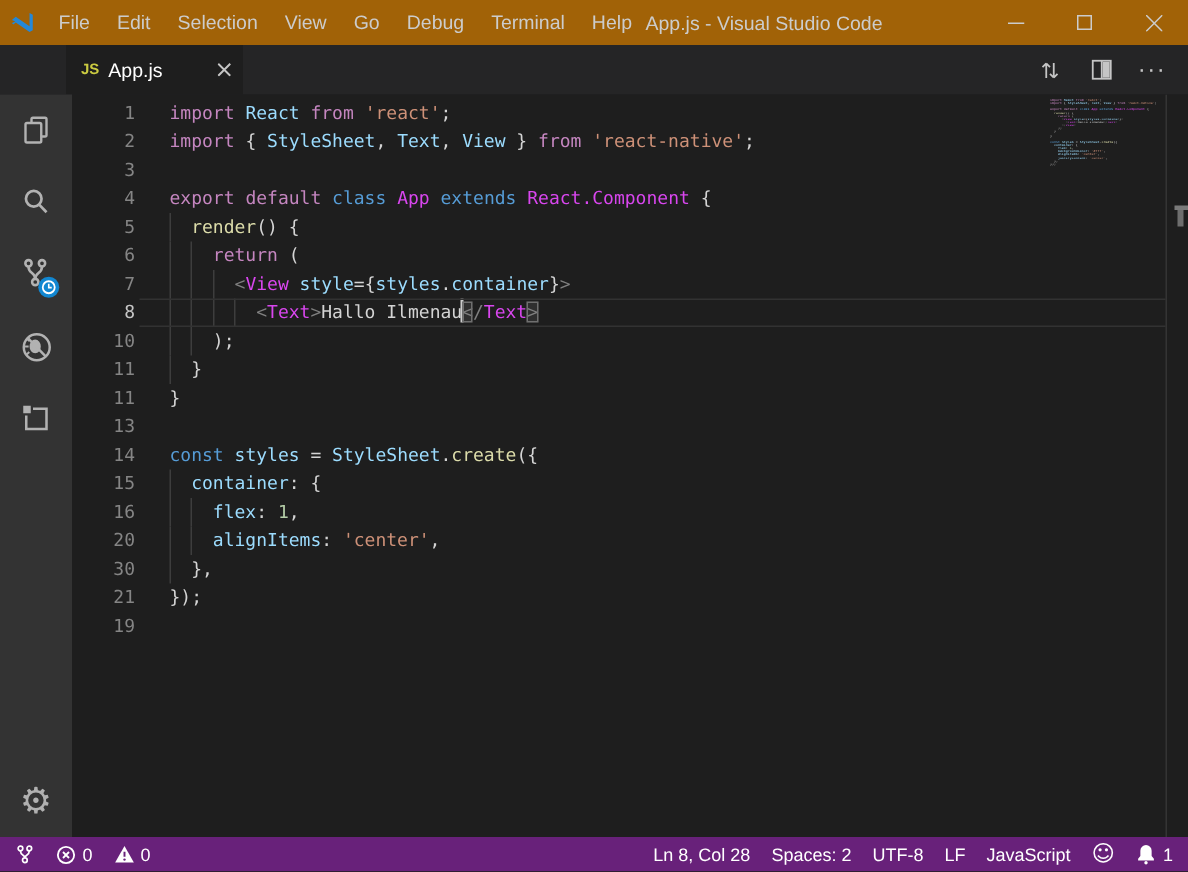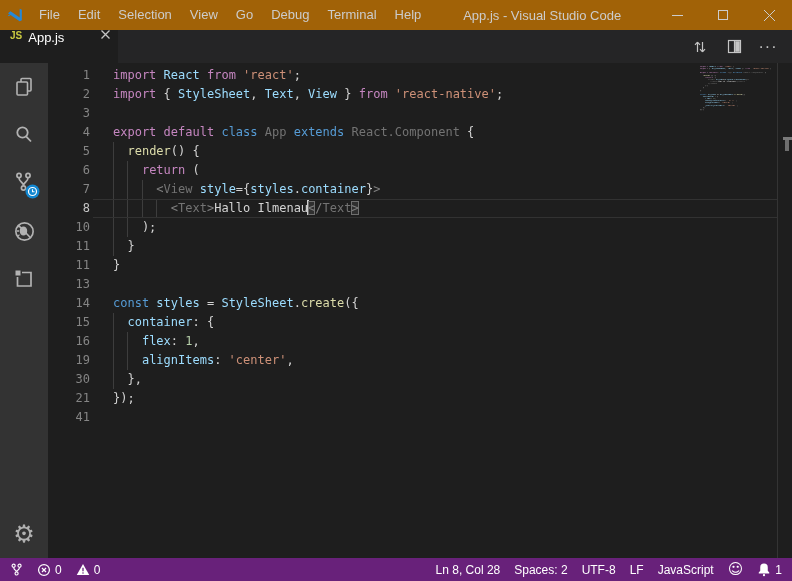--- a/index.html
+++ b/index.html
@@ -4,27 +4,27 @@
 <style>
   * { margin:0; padding:0; box-sizing:border-box; }
   html,body { width:792px; height:581px; overflow:hidden; background:#1e1e1e;
     font-family:"Liberation Sans","DejaVu Sans",sans-serif; }
 
   
   .titlebar { height:30px; background:#a16207; display:flex; align-items:center; color:#cccccc; font-size:13px; }
   .logo { width:30px; display:flex; justify-content:center; align-items:center; }
   .menus { display:flex; }
   .menu-item { padding:0 9px; line-height:30px; cursor:default; }
-  .win-title { flex:1; text-align:center; color:#cccccc; white-space:nowrap; overflow:hidden; }
+  .win-title { flex:1; text-align:left; color:#cccccc; white-space:nowrap; overflow:hidden; }
   .win-controls { display:flex; }
   .win-btn { width:46px; height:30px; display:flex; align-items:center; justify-content:center; color:#cccccc; font-size:13px; }
 
   
   .tabbar { height:33px; background:#252526; display:flex; align-items:stretch; }
-  .tab { width:118px; background:#1e1e1e; display:flex; padding:0 8px 0 10px; color:#ffffff; font-size:13px; gap:6px; }
+  .tab { width:118px; background:#1e1e1e; display:flex; align-items:center; padding:0 8px 0 10px; color:#ffffff; font-size:13px; gap:6px;margin-left:44px; }
   .js-badge { color:#cbcb41; font-weight:bold; font-size:10px; letter-spacing:0; }
   .tab-close { margin-left:auto; color:#c5c5c5; font-size:13px; line-height:13px; }
   .tab-actions { margin-left:auto; display:flex; align-items:center; gap:10px; padding-right:12px; }
   .tab-action { width:24px; height:24px; display:flex; align-items:center; justify-content:center; color:#c5c5c5; }
   .more-dots { font-size:16px; letter-spacing:1px; color:#c5c5c5; }
 
   
   .main { display:flex; height:495px; }
   .activitybar { width:48px; background:#333333; display:flex; flex-direction:column; }
   .ab-item { height:48px; display:flex; align-items:center; justify-content:center; position:relative; }
@@ -37,21 +37,21 @@
   .row { position:relative; height:19px; line-height:19px; white-space:pre; }
   .ln { display:inline-block; width:42px; text-align:right; color:#858585; vertical-align:top; }
   .row.active .ln { color:#c6c6c6; }
   .row.active::after { content:''; position:absolute; left:45px; right:15px; top:0; bottom:0;
     border-top:1px solid #323232; border-bottom:1px solid #323232; pointer-events:none; }
   .code { margin-left:23px; white-space:pre; }
   .guide { position:absolute; top:0; bottom:0; border-left:1px solid #3d3d3d; }
   .tk-kw  { color:#569cd6; }
   .tk-kw2 { color:#c586c0; }
   .tk-id  { color:#9cdcfe; }
-  .tk-ty  { color:#737373; }
+  .tk-ty  { color:#d946ef; }
   .tk-fn  { color:#dcdcaa; }
   .tk-st  { color:#ce9178; }
   .tk-nu  { color:#b5cea8; }
   .tk-pl  { color:#d4d4d4; }
   .tk-tg  { color:#808080; }
   .tk-tx  { color:#d4d4d4; }
   .m { outline:1px solid #6f6f6f; outline-offset:-1px; background:rgba(110,110,110,0.22); }
   .cursor { display:inline-block; width:1.5px; height:16px; background:#cccccc; vertical-align:-3px; margin:0 -0.75px; }
 
   .minimap { position:absolute; top:3px; right:15px; width:77px;
@@ -194,24 +194,24 @@
         <div class="row"><span class="ln">6</span><i class="guide" style="left: 65px;"></i><i class="guide" style="left: 79.44px;"></i><span class="code"><span class="tk-pl">    </span><span class="tk-kw2">return</span><span class="tk-pl"> (</span></span></div>
         <div class="row"><span class="ln">7</span><i class="guide" style="left: 65px;"></i><i class="guide" style="left: 79.44px;"></i><i class="guide" style="left: 93.88px;"></i><span class="code"><span class="tk-pl">      </span><span class="tk-tg">&lt;</span><span class="tk-ty">View</span><span class="tk-pl"> </span><span class="tk-id">style</span><span class="tk-pl">={</span><span class="tk-id">styles</span><span class="tk-pl">.</span><span class="tk-id">container</span><span class="tk-pl">}</span><span class="tk-tg">&gt;</span></span></div>
         <div class="row active"><span class="ln">8</span><i class="guide" style="left: 65px;"></i><i class="guide" style="left: 79.44px;"></i><i class="guide" style="left: 93.88px;"></i><i class="guide" style="left: 108.32px;"></i><span class="code"><span class="tk-pl">        </span><span class="tk-tg">&lt;</span><span class="tk-ty">Text</span><span class="tk-tg">&gt;</span><span class="tk-tx">Hallo Ilmenau</span><span class="cursor"></span><span class="tk-tg m">&lt;</span><span class="tk-tg">/</span><span class="tk-ty">Text</span><span class="tk-tg m">&gt;</span></span></div>
         <div class="row"><span class="ln">10</span><i class="guide" style="left: 65px;"></i><i class="guide" style="left: 79.44px;"></i><span class="code"><span class="tk-pl">    );</span></span></div>
         <div class="row"><span class="ln">11</span><i class="guide" style="left: 65px;"></i><span class="code"><span class="tk-pl">  }</span></span></div>
         <div class="row"><span class="ln">11</span><span class="code"><span class="tk-pl">}</span></span></div>
         <div class="row"><span class="ln">13</span><span class="code"></span></div>
         <div class="row"><span class="ln">14</span><span class="code"><span class="tk-kw">const</span><span class="tk-pl"> </span><span class="tk-id">styles</span><span class="tk-pl"> = </span><span class="tk-id">StyleSheet</span><span class="tk-pl">.</span><span class="tk-fn">create</span><span class="tk-pl">({</span></span></div>
         <div class="row"><span class="ln">15</span><i class="guide" style="left: 65px;"></i><span class="code"><span class="tk-pl">  </span><span class="tk-id">container</span><span class="tk-pl">: {</span></span></div>
         <div class="row"><span class="ln">16</span><i class="guide" style="left: 65px;"></i><i class="guide" style="left: 79.44px;"></i><span class="code"><span class="tk-pl">    </span><span class="tk-id">flex</span><span class="tk-pl">: </span><span class="tk-nu">1</span><span class="tk-pl">,</span></span></div>
-        <div class="row"><span class="ln">19</span><i class="guide" style="left: 65px;"></i><i class="guide" style="left: 79.44px;"></i><span class="code"><span class="tk-pl">    </span><span class="tk-id">alignItems</span><span class="tk-pl">: </span><span class="tk-st">'center'</span><span class="tk-pl">,</span></span></div>
+        <div class="row"><span class="ln">20</span><i class="guide" style="left: 65px;"></i><i class="guide" style="left: 79.44px;"></i><span class="code"><span class="tk-pl">    </span><span class="tk-id">alignItems</span><span class="tk-pl">: </span><span class="tk-st">'center'</span><span class="tk-pl">,</span></span></div>
         <div class="row"><span class="ln">30</span><i class="guide" style="left: 65px;"></i><span class="code"><span class="tk-pl">  },</span></span></div>
         <div class="row"><span class="ln">21</span><span class="code"><span class="tk-pl">});</span></span></div>
-        <div class="row"><span class="ln">41</span><span class="code"></span></div>
+        <div class="row"><span class="ln">19</span><span class="code"></span></div>
       </div>
     <div class="minimap">
         <div class="mm-row"><span class="tk-kw2">import</span><span class="tk-pl"> </span><span class="tk-id">React</span><span class="tk-pl"> </span><span class="tk-kw2">from</span><span class="tk-pl"> </span><span class="tk-st">'react'</span><span class="tk-pl">;</span></div>
         <div class="mm-row"><span class="tk-kw2">import</span><span class="tk-pl"> { </span><span class="tk-id">StyleSheet</span><span class="tk-pl">, </span><span class="tk-id">Text</span><span class="tk-pl">, </span><span class="tk-id">View</span><span class="tk-pl"> } </span><span class="tk-kw2">from</span><span class="tk-pl"> </span><span class="tk-st">'react-native'</span><span class="tk-pl">;</span></div>
         <div class="mm-row"></div>
         <div class="mm-row"><span class="tk-kw2">export</span><span class="tk-pl"> </span><span class="tk-kw2">default</span><span class="tk-pl"> </span><span class="tk-kw">class</span><span class="tk-pl"> </span><span class="tk-ty">App</span><span class="tk-pl"> </span><span class="tk-kw">extends</span><span class="tk-pl"> </span><span class="tk-ty">React.Component</span><span class="tk-pl"> {</span></div>
         <div class="mm-row"><span class="tk-pl">  </span><span class="tk-fn">render</span><span class="tk-pl">() {</span></div>
         <div class="mm-row"><span class="tk-pl">    </span><span class="tk-kw2">return</span><span class="tk-pl"> (</span></div>
         <div class="mm-row"><span class="tk-pl">      </span><span class="tk-tg">&lt;</span><span class="tk-ty">View</span><span class="tk-pl"> </span><span class="tk-id">style</span><span class="tk-pl">={</span><span class="tk-id">styles</span><span class="tk-pl">.</span><span class="tk-id">container</span><span class="tk-pl">}</span><span class="tk-tg">&gt;</span></div>
         <div class="mm-row"><span class="tk-pl">        </span><span class="tk-tg">&lt;</span><span class="tk-ty">Text</span><span class="tk-tg">&gt;</span><span class="tk-tx">Hallo Ilmenau</span><span class="tk-tg">&lt;</span><span class="tk-tg">/</span><span class="tk-ty">Text</span><span class="tk-tg">&gt;</span></div>

